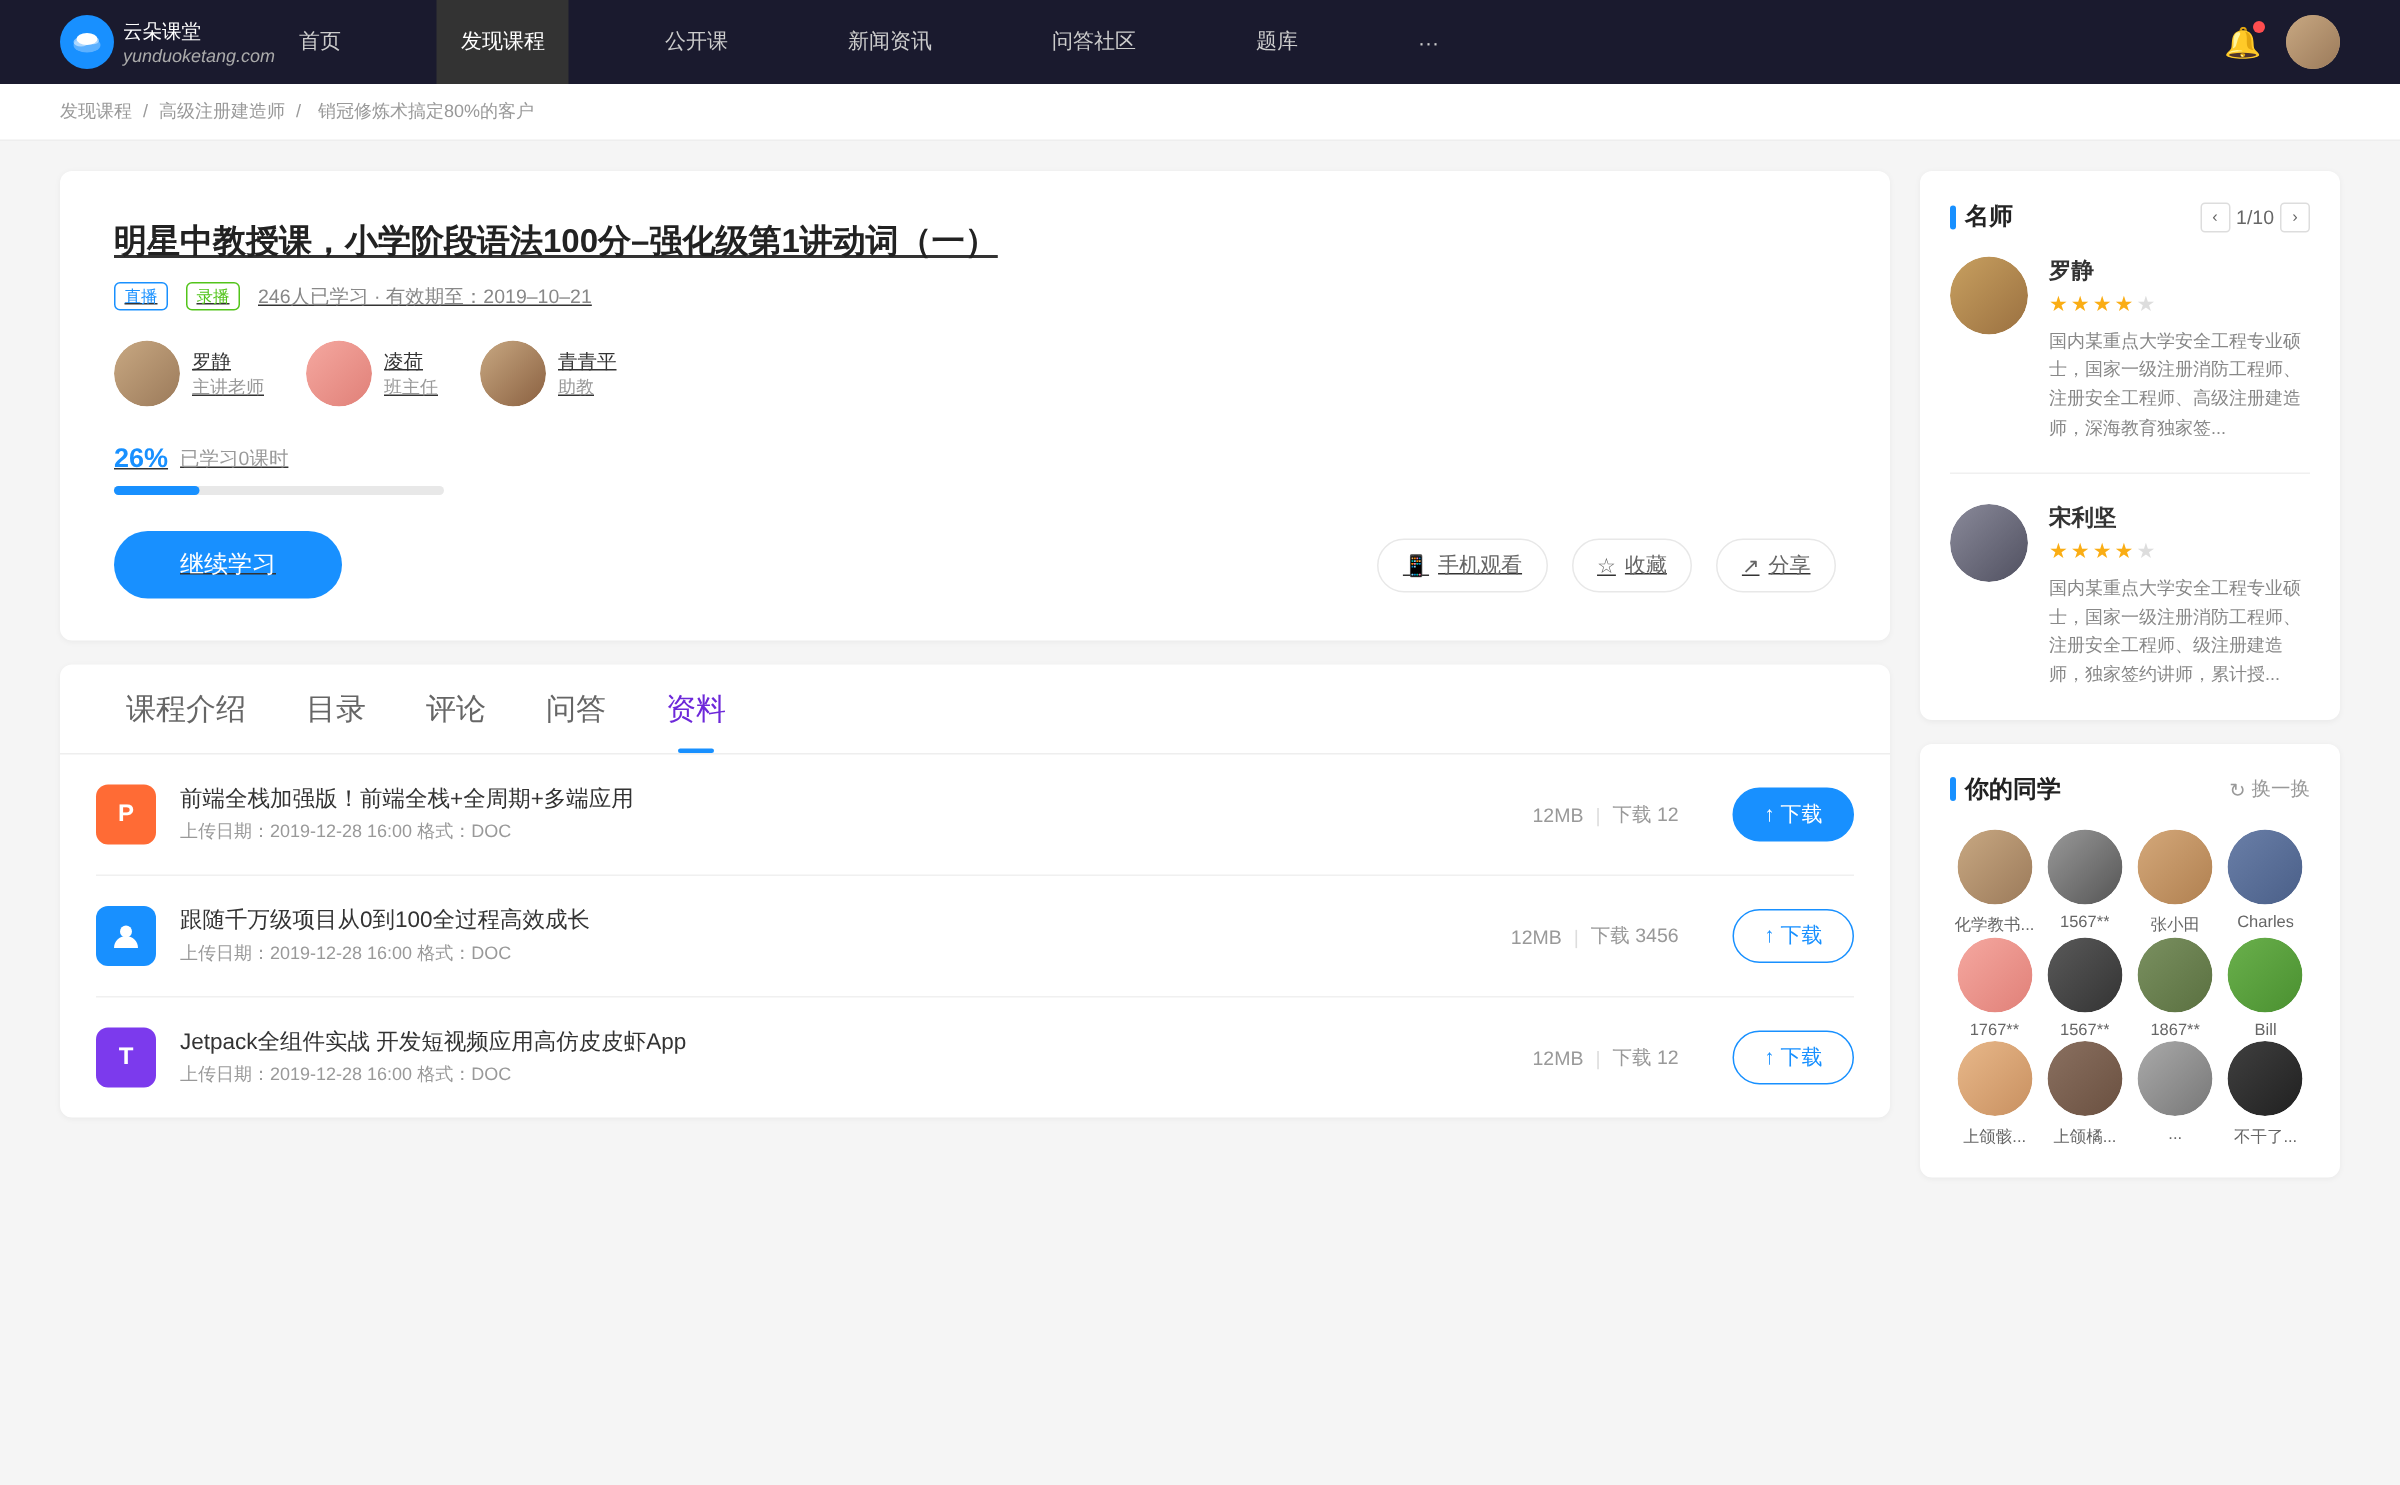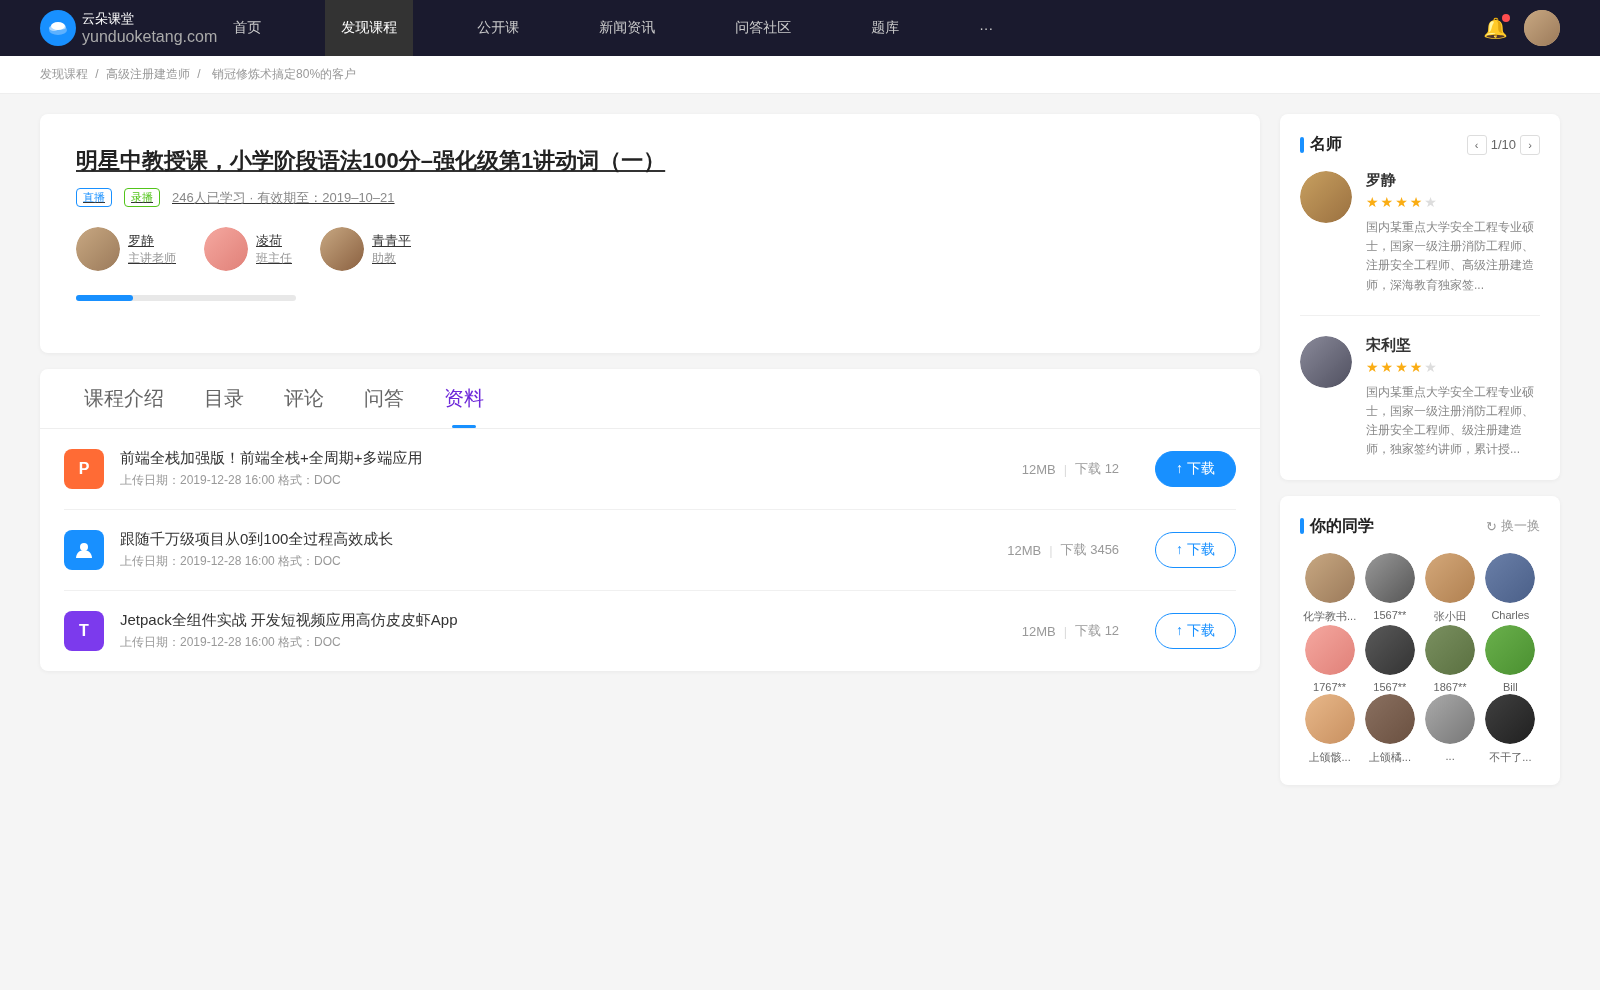--- a/index.html
+++ b/index.html
@@ -3,21 +3,21 @@
   <meta charset="utf-8">
   <style>
     * { margin: 0; padding: 0; box-sizing: border-box; }
     body { font-family: -apple-system, BlinkMacSystemFont, 'PingFang SC', 'Microsoft YaHei', sans-serif; background: #f5f5f5; font-size: 14px; color: #333; }
 
     
     .nav { background: #1a1a2e; height: 56px; display: flex; align-items: center; padding: 0 40px; }
     .nav-logo { display: flex; align-items: center; }
     .nav-logo-icon { width: 36px; height: 36px; background: #1890ff; border-radius: 50%; display: flex; align-items: center; justify-content: center; color: white; font-weight: bold; font-size: 16px; margin-right: 6px; }
     .nav-logo-text { color: white; font-size: 13px; }
-    .nav-logo-sub { font-size: 16px; color: #aaa; display: block; }
+    .nav-logo-sub { font-size: 12px; color: #aaa; display: block; font-style: italic; }
     .nav-items { display: flex; align-items: center; flex: 1; gap: 48px; }
     .nav-item { color: #ccc; padding: 0 16px; height: 56px; display: flex; align-items: center; cursor: pointer; font-size: 14px; }
     .nav-item.active { background: #333; color: white; }
     .nav-right { display: flex; align-items: center; gap: 16px; margin-left: auto; }
     .nav-bell { color: #ccc; cursor: pointer; position: relative; font-size: 20px; }
     .nav-bell-dot { width: 8px; height: 8px; background: #ff4d4f; border-radius: 50%; position: absolute; top: -2px; right: -2px; }
     .nav-avatar { width: 36px; height: 36px; border-radius: 50%; background: #c8a882; cursor: pointer; overflow: hidden; display: flex; align-items: center; justify-content: center; }
     .nav-avatar-img { width: 100%; height: 100%; border-radius: 50%; background: linear-gradient(135deg, #c8a882, #a0785a); }
 
     
@@ -192,22 +192,43 @@
           <div class="teacher-avatar">
             <div class="teacher-avatar-img av-tan"></div>
           </div>
           <div class="teacher-info">
             <div class="teacher-name">青青平</div>
             <div class="teacher-role">助教</div>
           </div>
         </div>
       </div>
       <div class="progress-section">
+        <div class="progress-label">
+          <span class="progress-pct">26%</span>
+          <span class="progress-study">已学习0课时</span>
+        </div>
         <div class="progress-bar-bg">
           <div class="progress-bar-fill" style="width:26%"></div>
+        </div>
+      </div>
+      <div class="course-actions">
+        <button class="btn-continue">继续学习</button>
+        <div class="action-btns">
+          <div class="action-btn">
+            <span>📱</span>
+            <span>手机观看</span>
+          </div>
+          <div class="action-btn">
+            <span>☆</span>
+            <span>收藏</span>
+          </div>
+          <div class="action-btn">
+            <span>↗</span>
+            <span>分享</span>
+          </div>
         </div>
       </div>
     </div>
 
     <div class="tabs-card">
       <div class="tabs-nav">
         <div class="tab-item">课程介绍</div>
         <div class="tab-item">目录</div>
         <div class="tab-item">评论</div>
         <div class="tab-item">问答</div>

